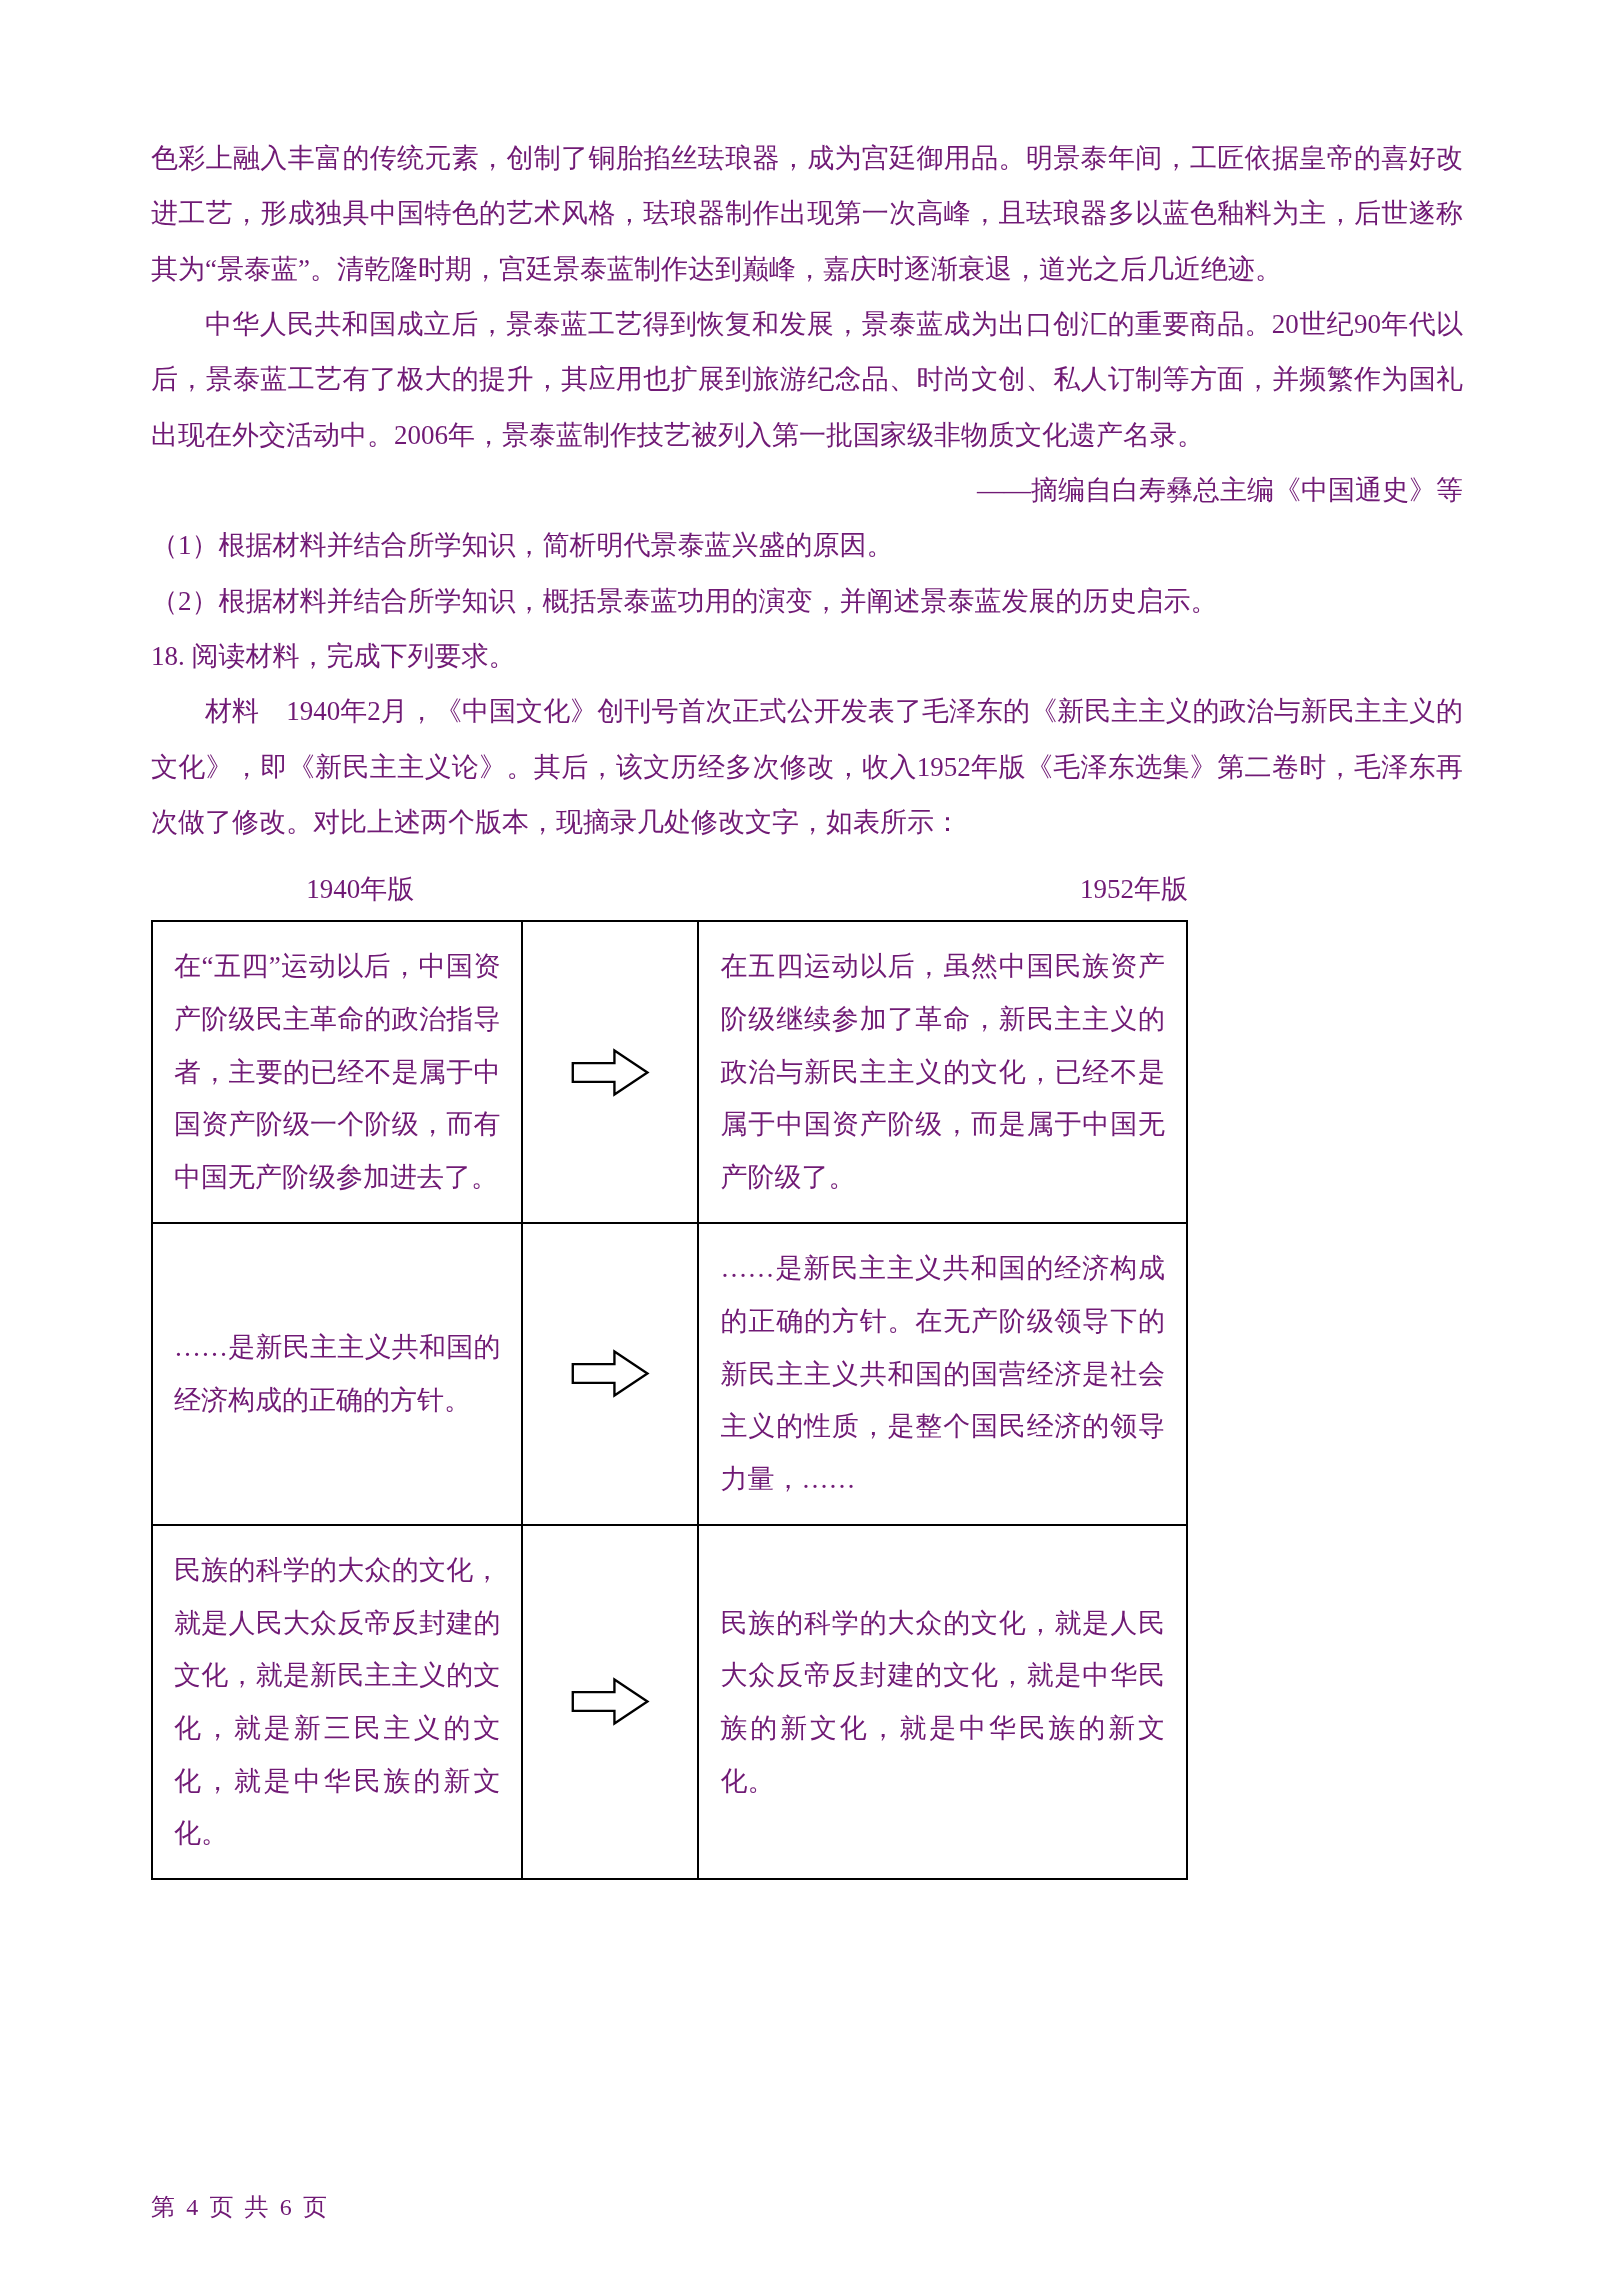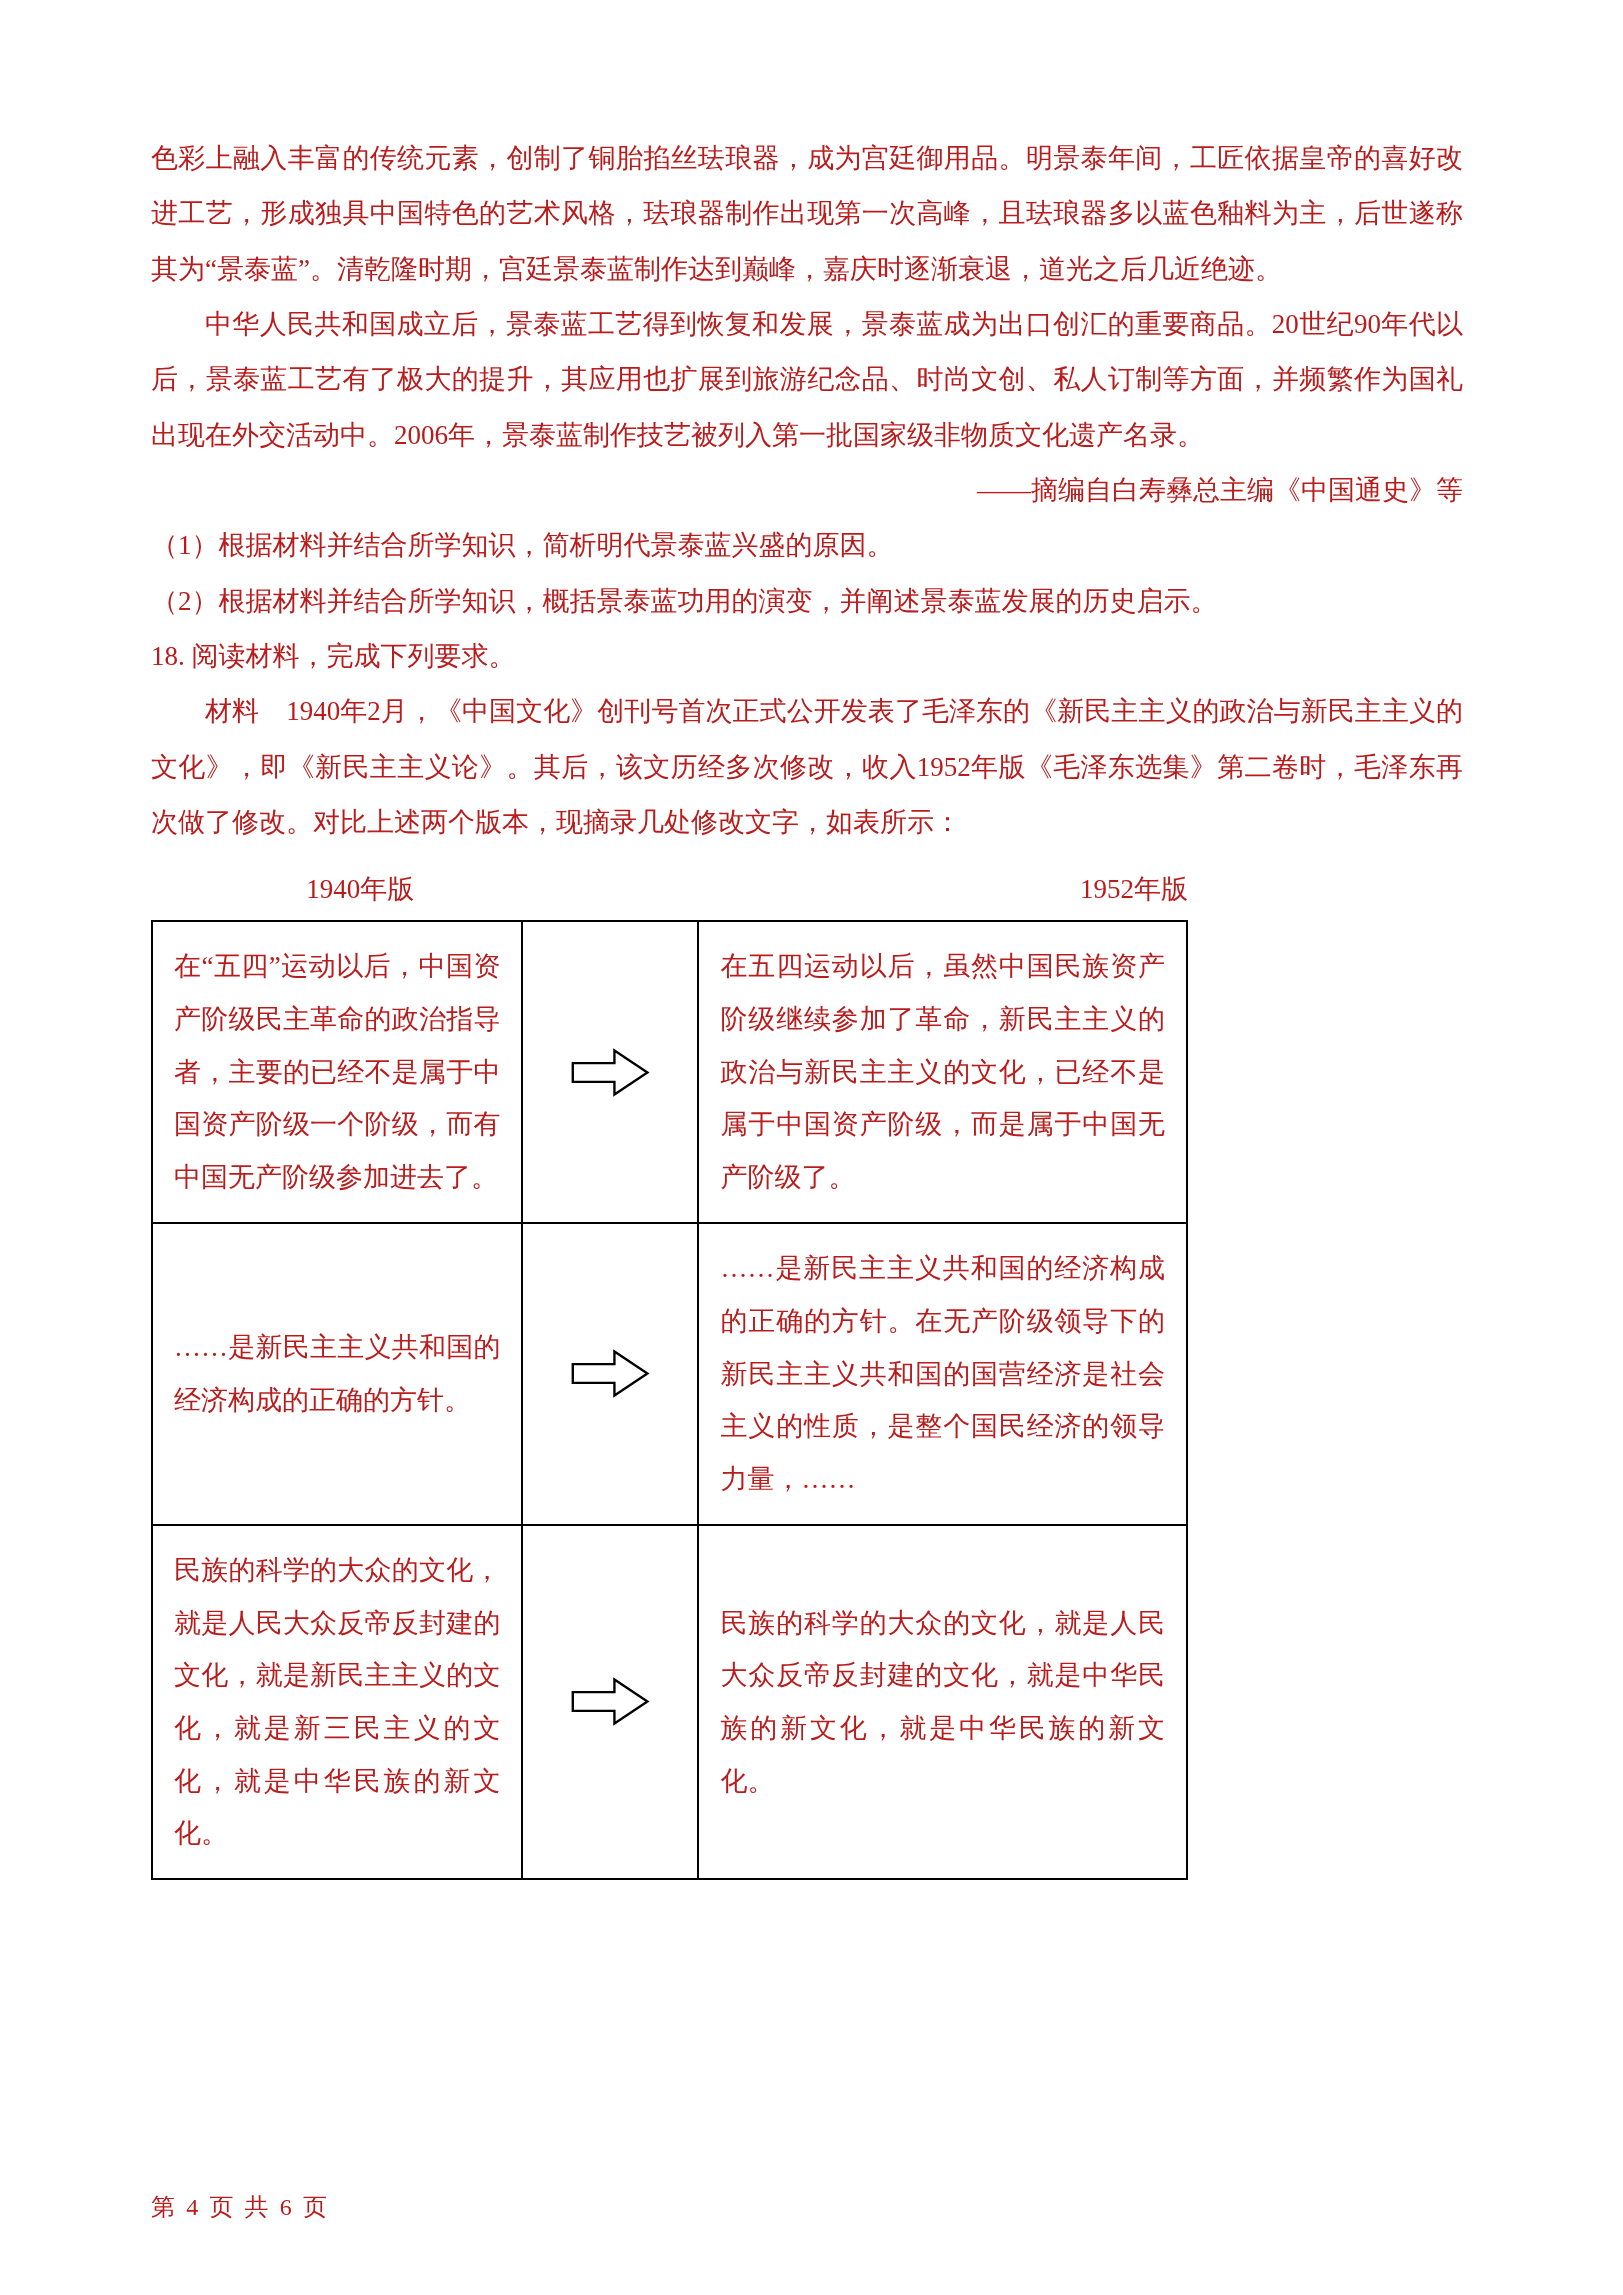--- a/index.html
+++ b/index.html
@@ -7,21 +7,21 @@
   .page {
     position: relative;
     width: 1623px;
     height: 2295px;
     margin: 0 auto;
     background: #ffffff;
     padding: 131px 160px 72px 151px;
     display: flex;
     flex-direction: column;
     font-family: "Liberation Serif", "DejaVu Serif", serif;
-    color: #b91c1c;
+    color: #701a75;
     font-size: 27px;
     overflow: hidden;
   }
   .para {
     text-align: justify;
     line-height: 2.05;
   }
   .indent { text-indent: 2em; }
   .attribution {
     text-align: right;

